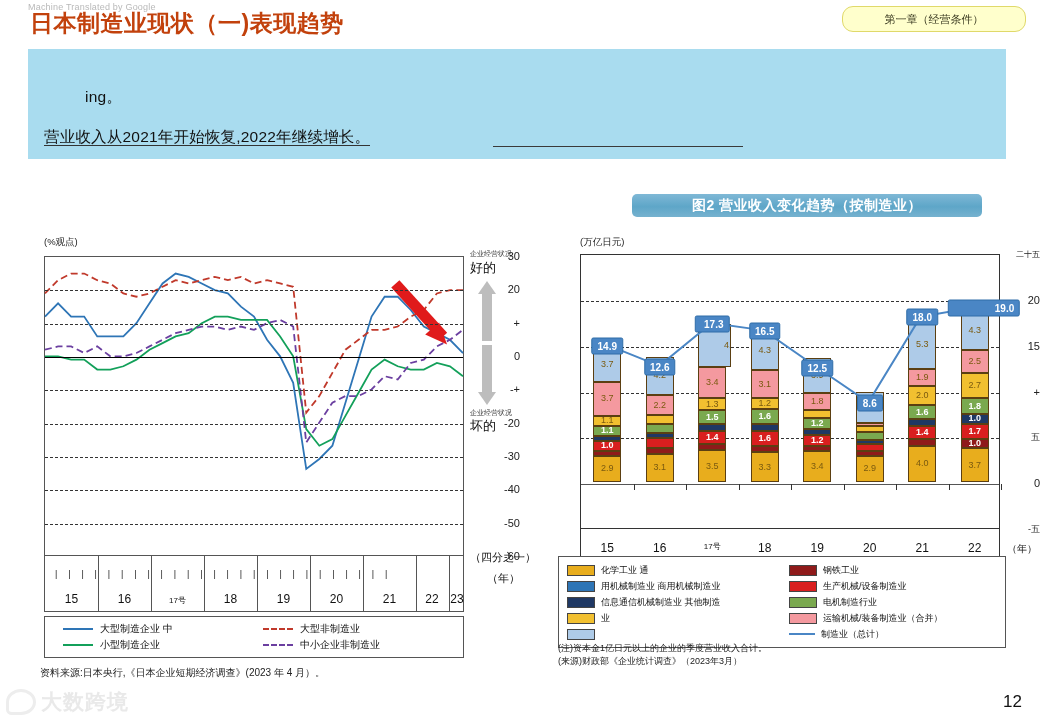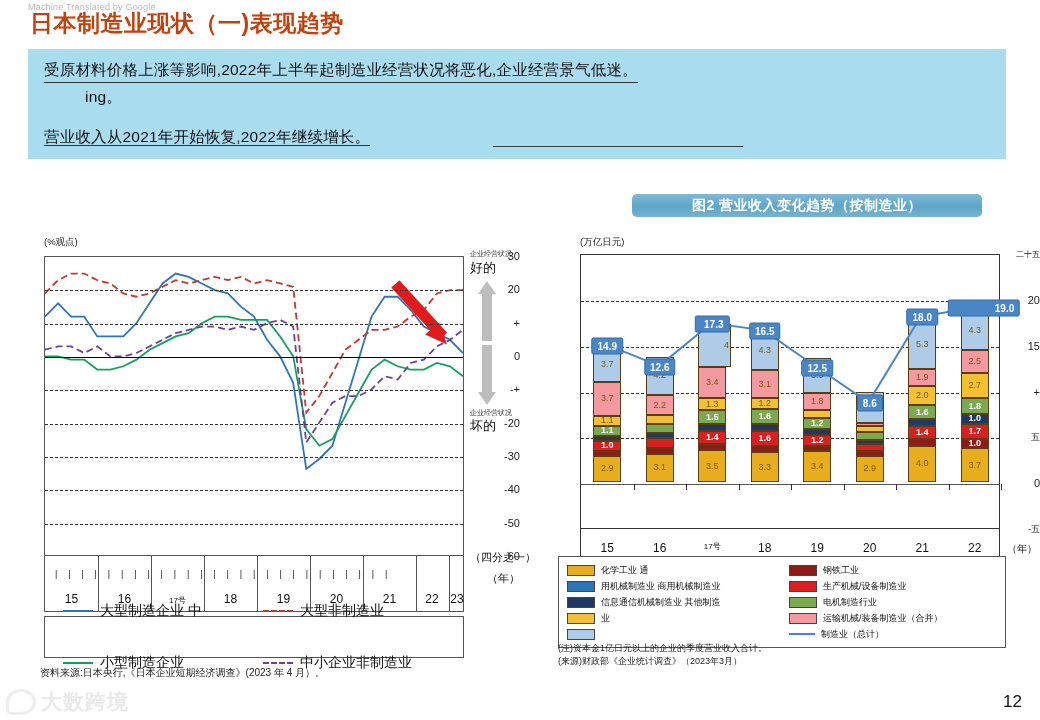--- a/index.html
+++ b/index.html
@@ -101,21 +101,21 @@
 
   .c1-quarter{position:absolute;left:470px;top:322px;font-size:11px;color:#111;white-space:nowrap;}
   .c1-year{position:absolute;left:487px;top:343px;font-size:11px;color:#111;white-space:nowrap;}
 
   .c1-legend{
     position:absolute;left:44px;top:388px;width:420px;height:42px;
     border:1px solid #555;box-sizing:border-box;background:#fff;
     display:grid;grid-template-columns:1fr 1fr;align-content:center;
     padding:2px 0 2px 18px;box-sizing:border-box;
   }
-  .lg{display:flex;align-items:center;font-size:14px;color:#111;margin:17px 0;white-space:nowrap;}
+  .lg{display:flex;align-items:center;font-size:10px;color:#111;margin:1px 0;white-space:nowrap;}
   .lg .swatch{width:30px;height:0;margin-right:7px;flex:0 0 30px;}
   .lg .swatch.solid{border-top:2.2px solid currentColor;}
   .lg .swatch.dash{border-top:2.2px dashed currentColor;}
 
   .c1-source{position:absolute;left:40px;top:438px;font-size:10px;color:#222;white-space:nowrap;}
 
   
   #chart2{position:absolute;left:520px;top:228px;width:520px;height:350px;}
   .c2-plot{
     position:absolute;left:60px;top:26px;width:420px;height:275px;
@@ -174,23 +174,23 @@
   }
   .pageno{position:absolute;right:18px;bottom:8px;font-size:17px;color:#111;}
 </style>
 </head>
 <body>
 
 <div class="slide">
 
   <div class="gtrans">Machine Translated by Google</div>
   <div class="page-title">日本制造业现状（一)表现趋势</div>
+  <div class="chapter-badge">第一章（经营条件）</div>
 
   <div class="summary">
-    <div class="line l1">受原材料价格上涨等影响,2022年上半年起制造业经营状况将恶化,企业经营景气低迷。</div>
     <div class="line l2">ing。</div>
     <div class="line l3"><u>营业收入从2021年开始恢复,2022年继续增长。</u></div>
     <div class="rule"></div>
   </div>
 
   <div class="banner" id="banner2">图2 营业收入变化趋势（按制造业）</div>
 
   <div id="chart1">
     <div class="unit-label" style="left:44px;top:8px;">(%观点)</div>
     <div class="c1-plot" id="c1plot">

